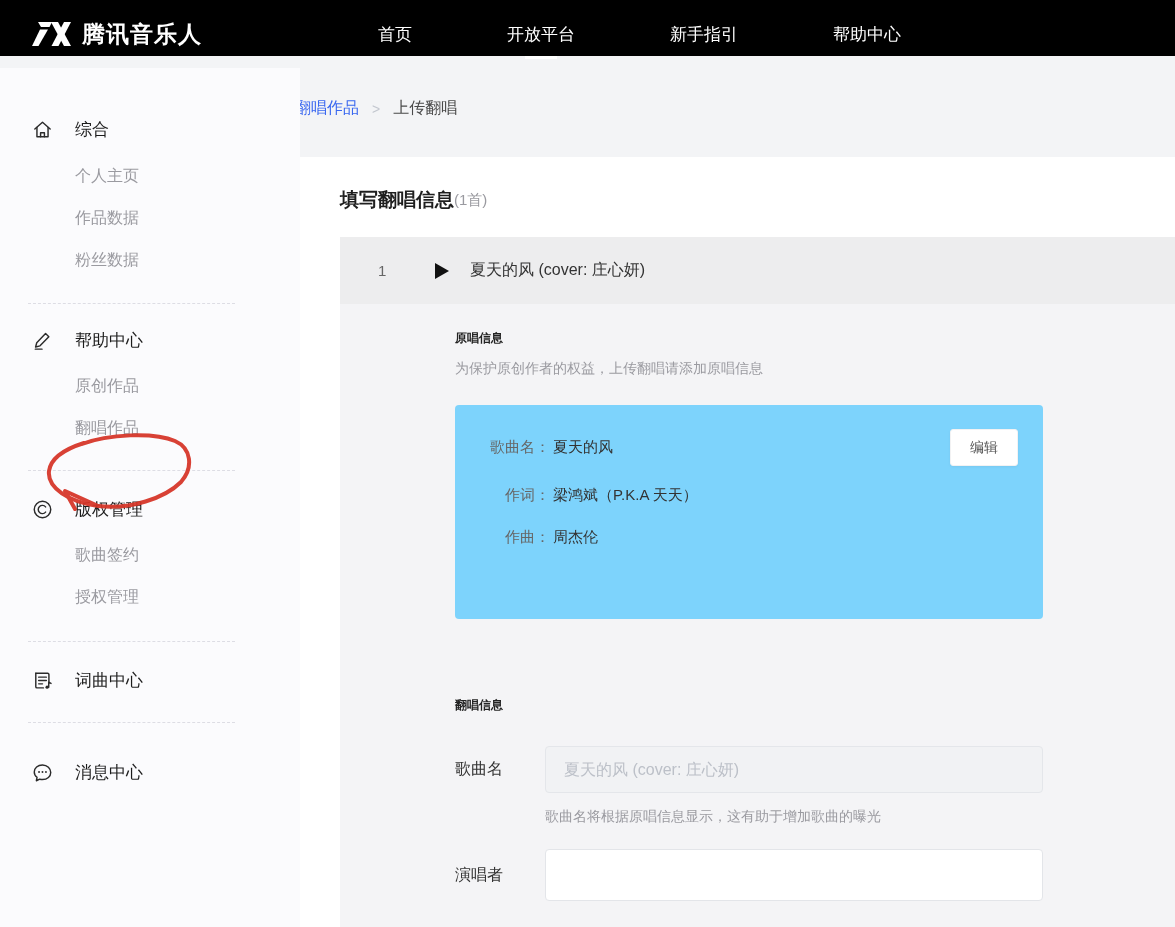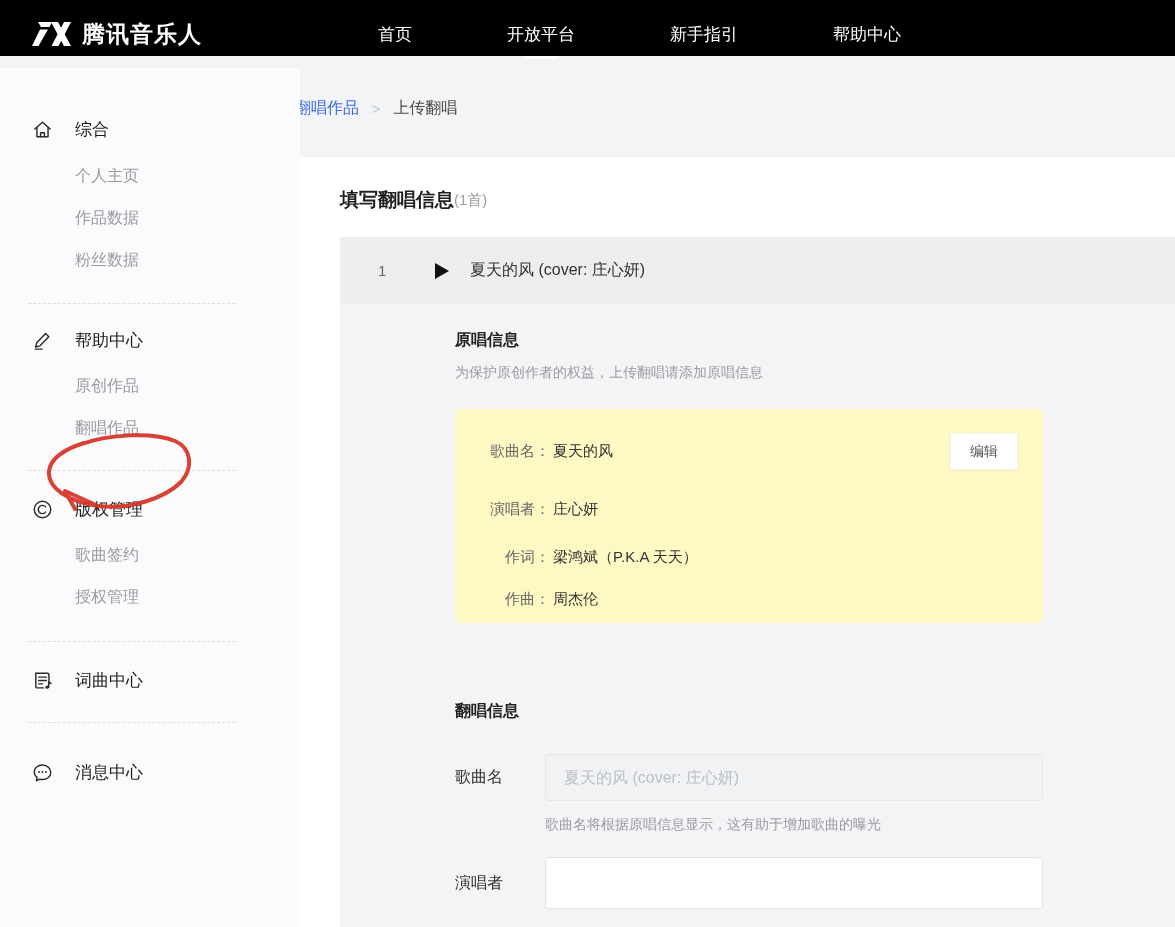--- a/index.html
+++ b/index.html
@@ -35,23 +35,23 @@
   .bc-current { color:#4a4a4a; }
   .card { position:absolute; left:300px; top:157px; right:0; bottom:0; background:#fff; }
   .card-title { position:absolute; left:40px; top:30px; display:flex; align-items:center; }
   .card-title .t { font-size:19px; font-weight:700; color:#1f1f1f; }
   .card-title .s { font-size:15px; color:#9a9aa0; }
   .songbar { position:absolute; left:40px; right:0; top:80px; height:67px; background:#ededee; display:flex; align-items:center; }
   .songbar .num { position:absolute; left:38px; font-size:15px; color:#666; }
   .songbar .play { position:absolute; left:93px; width:18px; height:18px; cursor:pointer; }
   .songbar .stitle { position:absolute; left:130px; font-size:16px; color:#333; }
   .songbody { position:absolute; left:40px; right:0; top:147px; bottom:0; background:#f4f4f6; padding:26px 0 0 115px; }
-  .sec-h { font-size:16px; font-weight:700; color:#222; }
+  .sec-h { font-size:12px; font-weight:700; color:#222; }
   .sec-sub { margin-top:13px; font-size:14px; color:#9a9aa0; }
-  .info-panel { position:relative; margin-top:27px; width:588px; height:214px; background:#fef9c3; border-radius:4px; padding:32px 0 0 27px; }
+  .info-panel { position:relative; margin-top:27px; width:588px; height:214px; background:#7dd3fc; border-radius:4px; padding:32px 0 0 27px; }
   .info-row { display:flex; font-size:15px; line-height:20px; }
   .info-row .lbl { width:68px; text-align:right; color:#666; white-space:nowrap; }
   .info-row .val { margin-left:3px; color:#333; }
   .edit-btn { position:absolute; top:24px; right:25px; width:68px; height:37px; background:#fff; border:1px solid #f2f2f3; border-radius:3px; font-size:14px; color:#555; font-family:inherit; cursor:pointer; box-shadow:0 1px 3px rgba(0,0,0,.05); }
   .cover-h { margin-top:78px; }
   .form-row { display:flex; align-items:center; margin-top:32px; }
   .form-row.second { margin-top:23px; }
   .f-label { width:90px; font-size:16px; color:#333; flex:none; }
   .f-input { width:498px; height:47px; border-radius:4px; font-size:16px; padding:0 18px; font-family:inherit; outline:none; }
   .f-input.disabled { background:#f1f2f4; border:1px solid #e4e6ea; color:#9ea3ad; }
@@ -195,24 +195,20 @@
   <div class="songbody">
 
     <div class="sec-h">原唱信息</div>
     <div class="sec-sub">为保护原创作者的权益，上传翻唱请添加原唱信息</div>
 
     <div class="info-panel">
       <div class="info-row">
         <span class="lbl">歌曲名：</span>
         <span class="val">夏天的风</span>
       </div>
-      <div class="info-row mt38" style="margin-top:38px">
-        <span class="lbl">演唱者：</span>
-        <span class="val">庄心妍</span>
-      </div>
       <div class="info-row" style="margin-top:28px">
         <span class="lbl">作词：</span>
         <span class="val">梁鸿斌（P.K.A 天天）</span>
       </div>
       <div class="info-row" style="margin-top:22px">
         <span class="lbl">作曲：</span>
         <span class="val">周杰伦</span>
       </div>
       <button class="edit-btn">编辑</button>
     </div>

